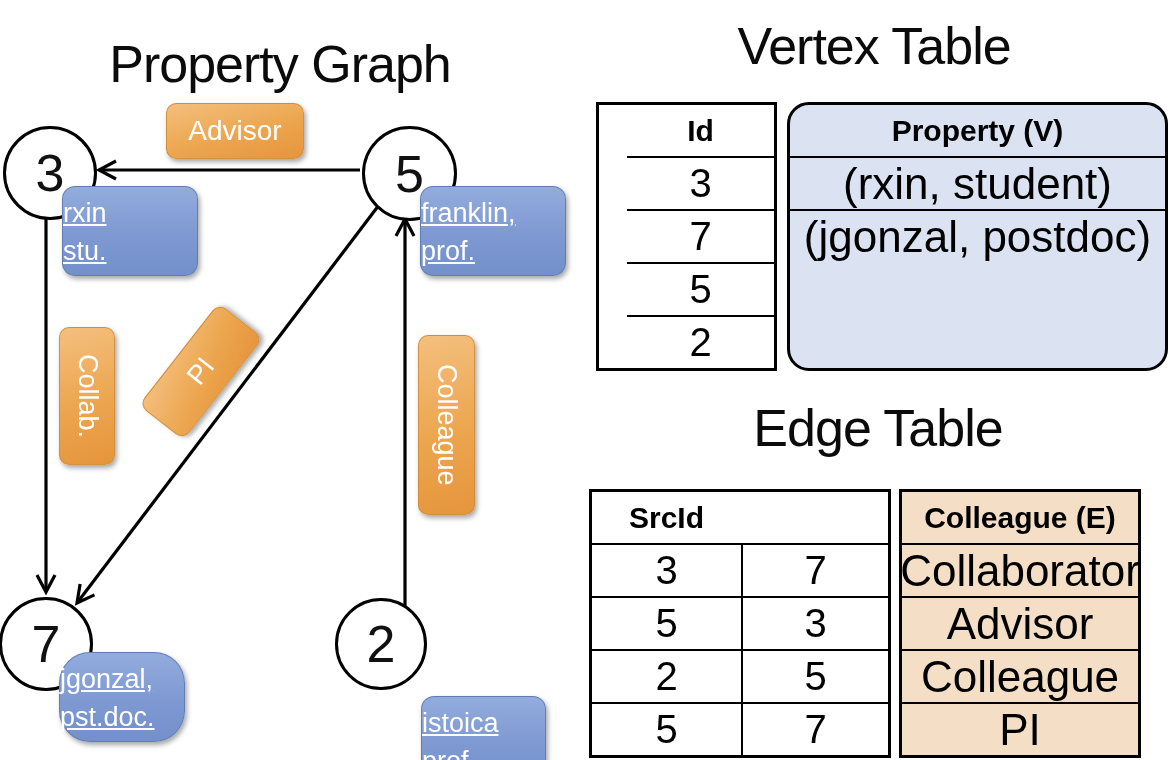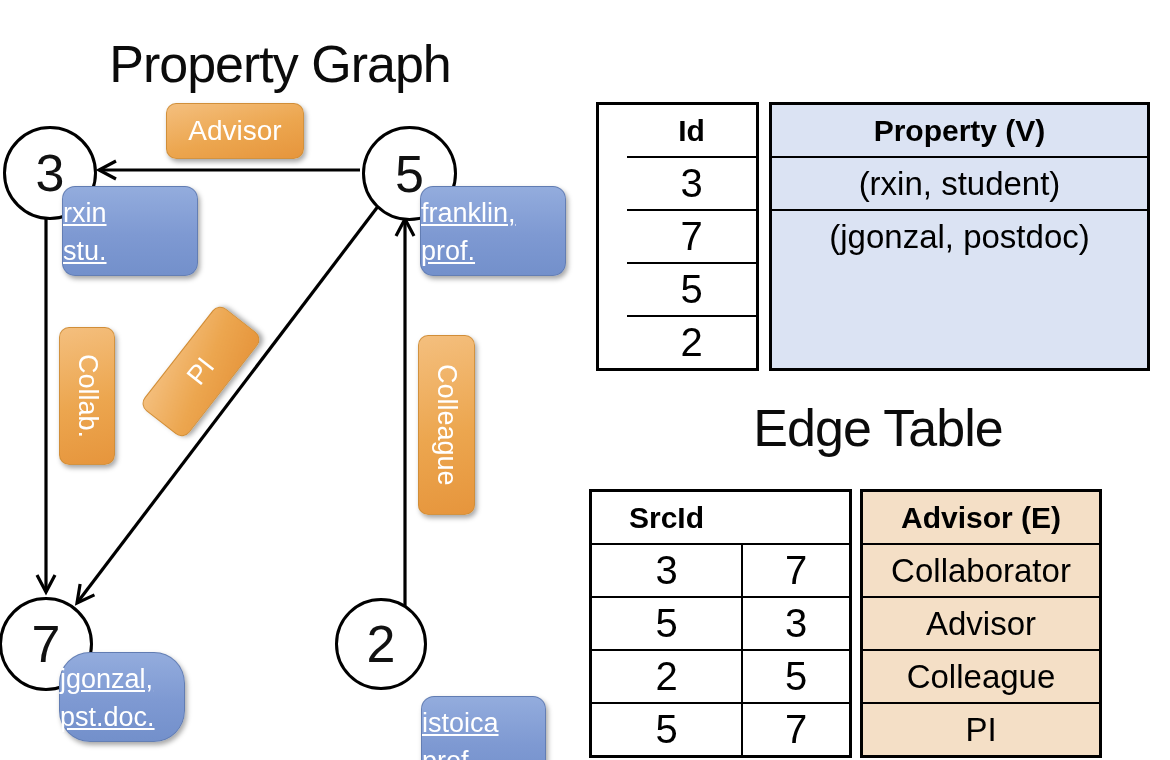--- a/index.html
+++ b/index.html
@@ -29,32 +29,33 @@
 
   
   .ttable{position:absolute;display:flex;}
   .sub{box-sizing:border-box;border:3px solid #000;background:#fff;}
   .cell{height:51px;border-top:2.5px solid #000;display:flex;align-items:center;justify-content:center;}
   .sub > .cell:first-child, .sub > .row:first-child{border-top:none;}
   .row{display:flex;border-top:2.5px solid #000;height:51px;}
   .row .cell{border-top:none;height:51px;}
   .hdr{font-weight:bold;font-size:30px;}
   .num{font-size:40px;}
-  .prop{font-size:33px;}
+  .prop{font-size:44px;}
   #vertex-prop-sub{background:#dbe3f3;}
   #edge-prop-sub{background:#f4dfc6;}
   .c-src{width:149px;}
   .c-dst{flex:1;border-left:2.5px solid #000;}
 </style>
 </head>
 <body>
 
 <div class="stage">
 
   <div class="title" id="graph-title">Property Graph</div>
+  <div class="title" id="vertex-title">Vertex Table</div>
   <div class="title" id="edge-title">Edge Table</div>
 
   <svg id="edges-svg" width="560" height="760">
     <defs>
       <marker id="arrow" markerUnits="userSpaceOnUse" markerWidth="26" markerHeight="26" viewBox="0 0 26 26" refX="22" refY="13" orient="auto">
         <path d="M5,4 L22,13 L5,22" fill="none" stroke="#000" stroke-width="3.2"></path>
       </marker>
     </defs>
     <line x1="360" y1="170" x2="99" y2="170" stroke="#000" stroke-width="3.2" marker-end="url(#arrow)"></line>
     <line x1="46" y1="214" x2="46" y2="592" stroke="#000" stroke-width="3.2" marker-end="url(#arrow)"></line>
@@ -99,36 +100,36 @@
   <div class="vlabel" style="left:59px;top:652px;width:126px;height:90px;border-radius:31px;">
     <div>jgonzal,</div>
     <div>pst.doc.</div>
   </div>
   <div class="vlabel" style="left:421px;top:652px;width:125px;height:90px;margin-top:44px;">
     <div>istoica</div>
     <div>prof.</div>
   </div>
 
   <div class="ttable" style="left:596px;top:102px;gap:10px;">
-    <div class="sub" style="width:163px;padding-left:28px;">
+    <div class="sub" style="width:181px;padding-left:28px;">
       <div class="cell hdr">Id</div>
       <div class="cell num">3</div>
       <div class="cell num">7</div>
       <div class="cell num">5</div>
       <div class="cell num">2</div>
     </div>
-    <div class="sub" id="vertex-prop-sub" style="width:381px;">
+    <div class="sub" id="vertex-prop-sub" style="width:381px;border-radius:22px;">
       <div class="cell hdr">Property (V)</div>
       <div class="cell prop">(rxin, student)</div>
       <div class="cell prop">(jgonzal, postdoc)</div>
     </div>
   </div>
 
   <div class="ttable" style="left:589px;top:489px;gap:8px;">
-    <div class="sub" style="width:263px;">
+    <div class="sub" style="width:302px;">
       <div class="row">
         <div class="cell hdr c-src">SrcId</div>
       </div>
       <div class="row">
         <div class="cell num c-src">3</div>
         <div class="cell num c-dst">7</div>
       </div>
       <div class="row">
         <div class="cell num c-src">5</div>
         <div class="cell num c-dst">3</div>
@@ -136,21 +137,21 @@
       <div class="row">
         <div class="cell num c-src">2</div>
         <div class="cell num c-dst">5</div>
       </div>
       <div class="row">
         <div class="cell num c-src">5</div>
         <div class="cell num c-dst">7</div>
       </div>
     </div>
     <div class="sub" id="edge-prop-sub" style="width:242px;">
-      <div class="cell hdr">Advisor (E)</div>
+      <div class="cell hdr">Colleague (E)</div>
       <div class="cell prop">Collaborator</div>
       <div class="cell prop">Advisor</div>
       <div class="cell prop">Colleague</div>
       <div class="cell prop">PI</div>
     </div>
   </div>
 
 </div>
 
 </body></html>

